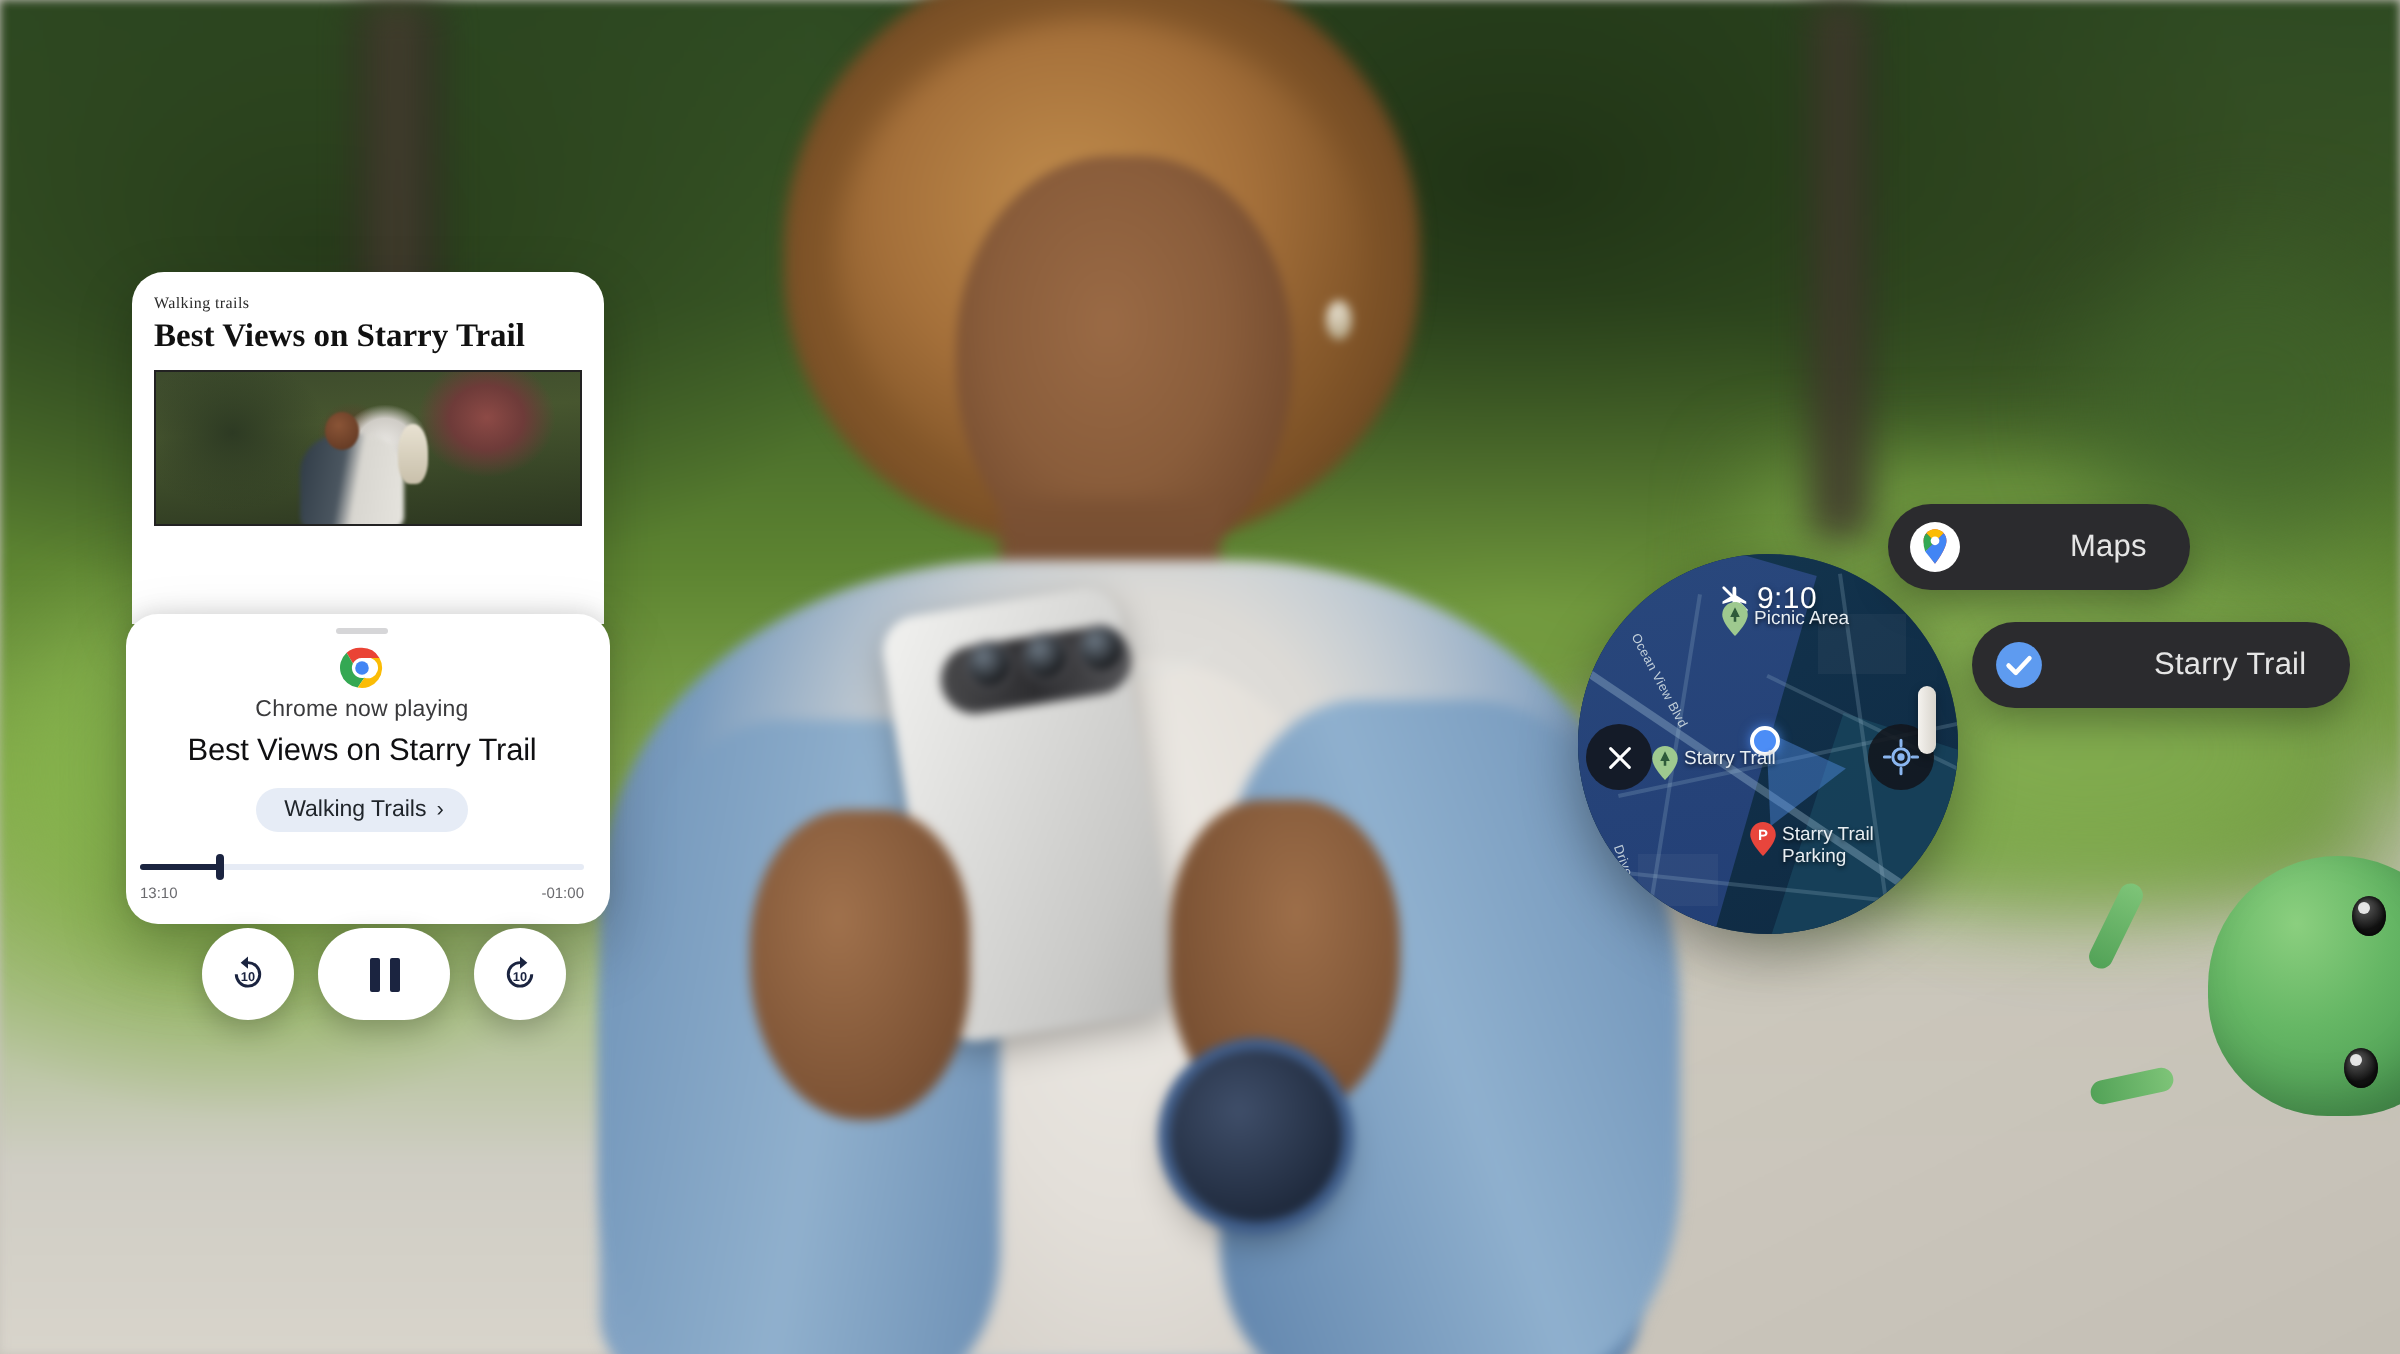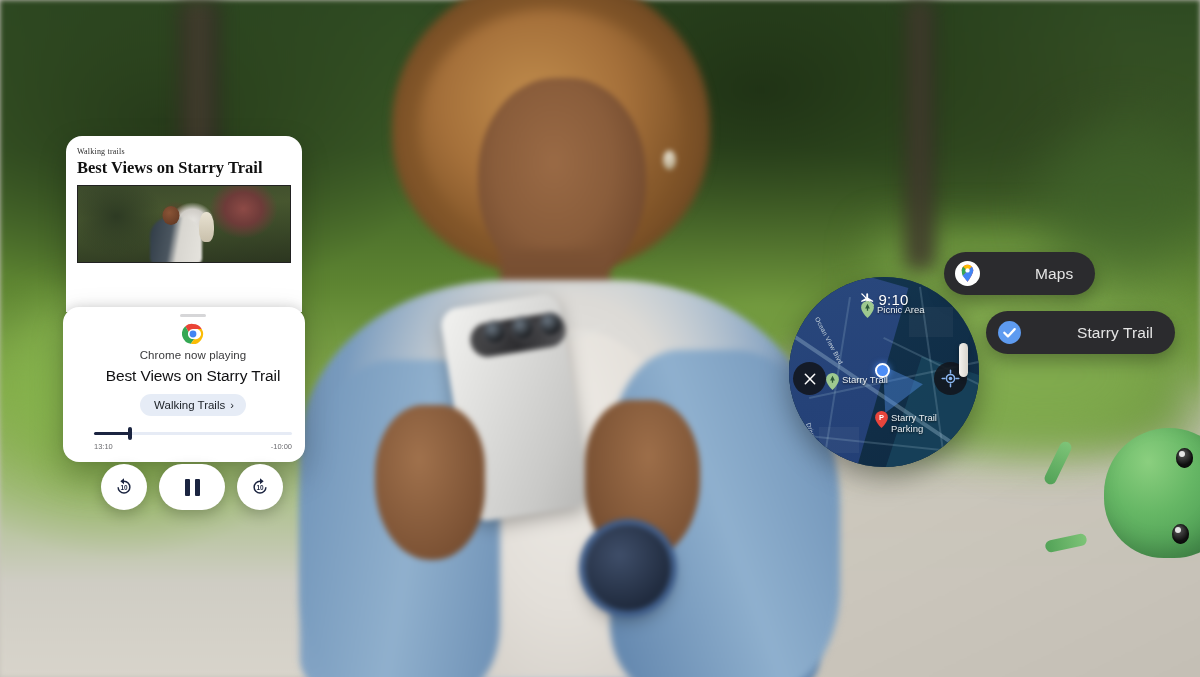--- a/index.html
+++ b/index.html
@@ -232,21 +232,21 @@
   }
   .hl { background: #c8dcf2; }
 
   
   #player-card {
     position: absolute;
     left: 63px; top: 307px; width: 242px;
     background: #fff;
     border-radius: 16px;
     box-shadow: 0 -2px 10px rgba(0,0,0,.10), 0 14px 32px rgba(0,0,0,.26);
-    padding: 6px 13px 11px 31px;
+    padding: 6px 13px 11px 7px;
     text-align: center;
   }
   .grabber {
     width: 26px; height: 3px; border-radius: 2px;
     background: #d6d6d8; margin: 1px auto 6px auto;
   }
   .chrome-logo { width: 22px; height: 22px; margin: 0 auto; display: block; }
   .now-playing {
     font-size: 11.5px; color: #3a3a3c; margin-top: 4px; letter-spacing: .1px;
   }
@@ -466,21 +466,21 @@
     <span class="chip-chevron">›</span>
   </div>
 
   <div class="scrub-wrap">
     <div class="scrub-track"></div>
     <div class="scrub-fill" style="width: 18%;"></div>
     <div class="scrub-knob" style="left: 18%;"></div>
   </div>
   <div class="scrub-times">
     <span>13:10</span>
-    <span>-10:00</span>
+    <span>-01:00</span>
   </div>
 </div>
 
 <div id="transport">
   <div class="tbtn small">
     <svg width="22" height="22" viewBox="0 0 24 24">
       <path d="M12 5V2.5L8 5.8l4 3.3V6.6a5.6 5.6 0 1 1-5.6 5.6H4.8A7.2 7.2 0 1 0 12 5z" fill="#1b2440"></path>
       <text x="12" y="15.6" font-family="Liberation Sans, sans-serif" font-size="7" font-weight="bold" fill="#1b2440" text-anchor="middle">10</text>
     </svg>
   </div>

